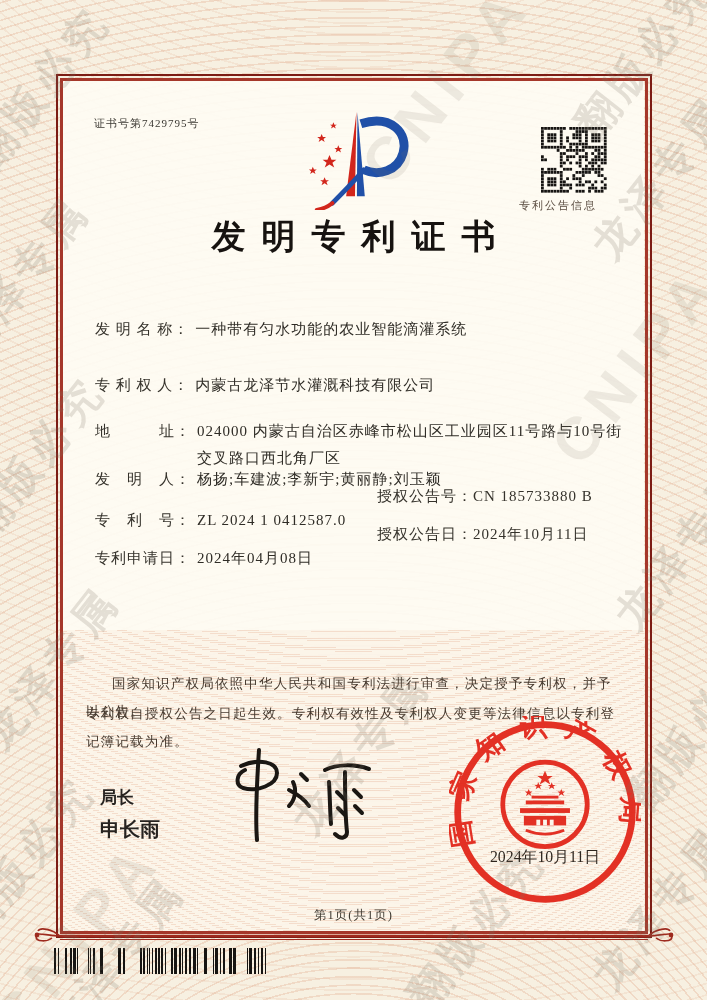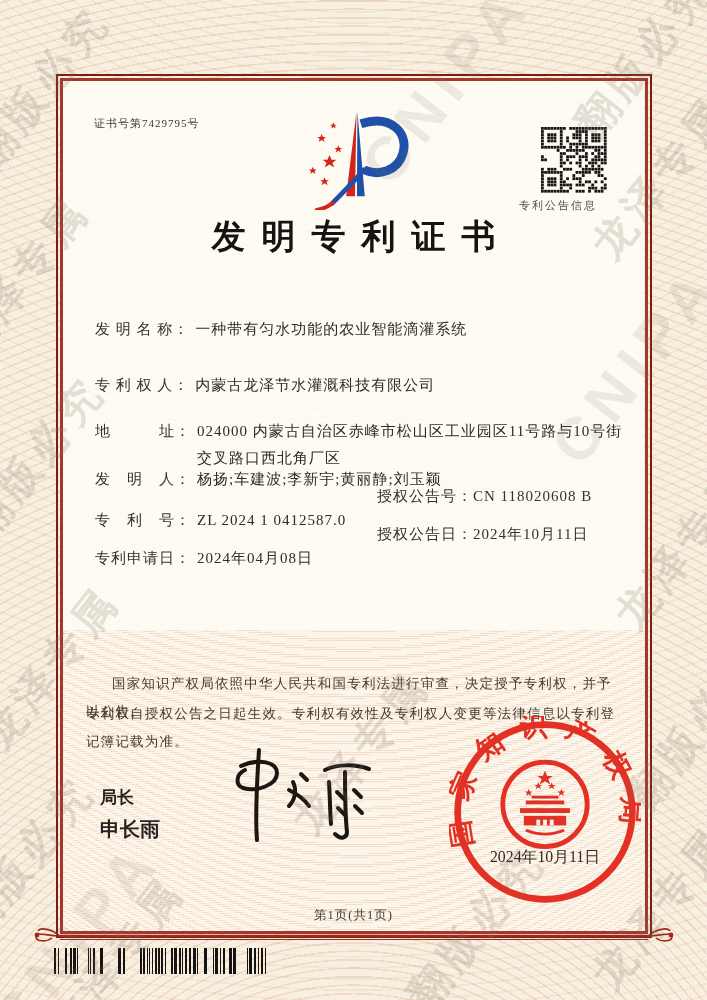--- a/index.html
+++ b/index.html
@@ -336,21 +336,21 @@
     <div class="row" style="top:398px">
       <span class="lbl">地　　　址：</span><span class="val val-wrap">024000 内蒙古自治区赤峰市松山区工业园区11号路与10号街交叉路口西北角厂区</span>
     </div>
     <div class="row" style="top:446px">
       <span class="lbl">发　明　人：</span><span class="val">杨扬;车建波;李新宇;黄丽静;刘玉颖</span>
     </div>
     <div class="row" style="top:487px">
       <span class="lbl">专　利　号：</span><span class="val">ZL 2024 1 0412587.0</span>
     </div>
     <div class="rcol" style="top:487px">
-      <span class="lbl">授权公告号：</span><span class="val">CN 118020608 B</span>
+      <span class="lbl">授权公告号：</span><span class="val">CN 185733880 B</span>
     </div>
     <div class="row" style="top:525px">
       <span class="lbl">专利申请日：</span><span class="val">2024年04月08日</span>
     </div>
     <div class="rcol" style="top:525px">
       <span class="lbl">授权公告日：</span><span class="val">2024年10月11日</span>
     </div>
 
     <div class="notice n1" style="top:670px">国家知识产权局依照中华人民共和国专利法进行审查，决定授予专利权，并予以公告。</div>
     <div class="notice" style="top:700px">专利权自授权公告之日起生效。专利权有效性及专利权人变更等法律信息以专利登记簿记载为准。</div>

